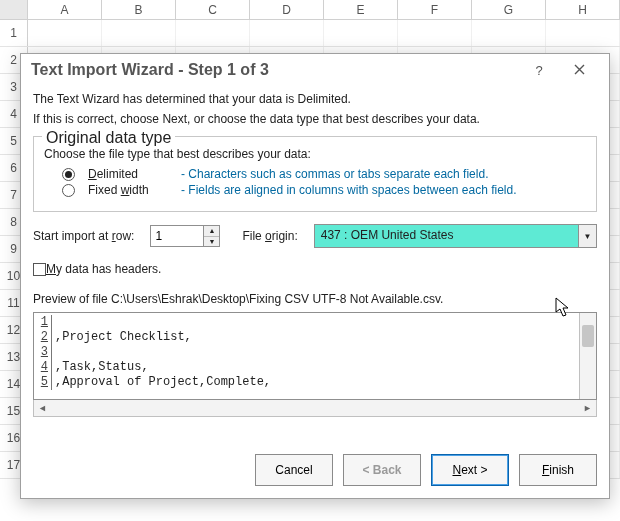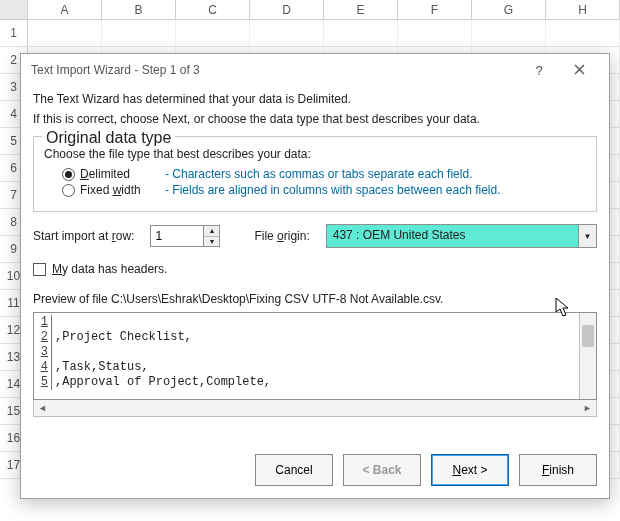--- a/index.html
+++ b/index.html
@@ -11,52 +11,52 @@
     .corner { width: 28px; border-right: 1px solid #d0d0d0; background: #e8e8e8; }
     .col-h { width: 74px; text-align: center; line-height: 20px; border-right: 1px solid #d0d0d0; color: #555; font-size: 12px; }
     .rows { }
     .row { display: flex; height: 27px; border-bottom: 1px solid #e4e4e4; }
     .row-h { width: 28px; text-align: center; line-height: 27px; border-right: 1px solid #d0d0d0; color: #555; font-size: 12px; background: #fff; }
     .cell { width: 74px; border-right: 1px solid #f0f0f0; }
 
     
     .dialog { position: absolute; left: 20px; top: 53px; width: 590px; height: 446px; background: #fff; border: 1px solid #9f9f9f; box-shadow: 0 4px 18px rgba(0,0,0,.25); display: flex; flex-direction: column; }
     .titlebar { display: flex; align-items: center; height: 32px; padding: 0 10px; color: #555; }
-    .titlebar .title { flex: 1; font-size: 12px; }
+    .titlebar .title { flex: 1; font-size: 16px; font-weight: bold; }
     .titlebar .tb-btn { width: 40px; text-align: center; font-size: 13px; color: #555; cursor: default; }
     .titlebar .tb-btn.close { font-size: 14px; }
 
     .body { padding: 6px 12px 0 12px; flex: 1; display: flex; flex-direction: column; }
     .intro1 { color: #222; margin-bottom: 6px; }
     .intro2 { color: #222; margin-bottom: 10px; }
 
     .group { border: 1px solid #c7c7c7; padding: 8px 10px 12px 10px; position: relative; margin-bottom: 12px; }
     .group-legend { position: absolute; top: -8px; left: 8px; background: #fff; padding: 0 4px; font-size: 16px; color: #222; }
     .group-sub { margin: 2px 0 6px 0; }
-    .opt-row { display: flex; align-items: center; margin: 2px 0 2px 18px; gap: 5px; }
+    .opt-row { display: flex; align-items: center; margin: 2px 0 2px 18px; gap: 13px; }
     .radio { width: 13px; height: 13px; border: 1px solid #555; border-radius: 50%; display: inline-flex; align-items: center; justify-content: center; background: #fff; }
     .radio.checked::after { content: ""; width: 7px; height: 7px; background: #222; border-radius: 50%; display: block; }
     .opt-label { min-width: 80px; }
     .opt-label .ak { text-decoration: underline; }
     .opt-desc { color: #0369a1; }
 
     .row-controls { display: flex; align-items: center; gap: 16px; margin-bottom: 14px; }
     .lbl { white-space: nowrap; }
     .lbl .ak { text-decoration: underline; }
     .spin { display: flex; align-items: stretch; border: 1px solid #8f8f8f; height: 22px; width: 70px; background: #fff; }
     .spin input { border: none; width: 52px; padding: 0 4px; outline: none; font: inherit; }
     .spin .arrows { width: 17px; border-left: 1px solid #8f8f8f; display: flex; flex-direction: column; }
     .spin .arrows div { flex: 1; display: flex; align-items: center; justify-content: center; font-size: 7px; line-height: 1; background: #efefef; border-bottom: 1px solid #bcbcbc; cursor: default; }
     .spin .arrows div:last-child { border-bottom: none; }
-    .file-origin-lbl { margin-left: 18px; }
+    .file-origin-lbl { margin-left: 6px; }
     .combo { flex: 1; display: flex; align-items: stretch; border: 1px solid #8f8f8f; height: 24px; background: #5eead4; }
     .combo .combo-val { flex: 1; padding: 0 6px; line-height: 20px; }
     .combo .combo-btn { width: 18px; border-left: 1px solid #8f8f8f; background: #efefef; display: flex; align-items: center; justify-content: center; font-size: 8px; cursor: default; }
 
-    .chk-row { display: flex; align-items: center; gap: 6px; margin-bottom: 16px; }
+    .chk-row { display: flex; align-items: center; margin-bottom: 16px; }
     .chk { width: 13px; height: 13px; border: 1px solid #555; background: #fff; display: inline-block; }
 
     .preview-label { margin-bottom: 6px; }
     .preview-box { position: relative; border: 1px solid #8f8f8f; height: 88px; background: #fff; display: flex; }
     .preview-inner { flex: 1; overflow: hidden; font-family: Consolas, "Courier New", monospace; font-size: 12px; line-height: 15px; padding: 2px 0 2px 2px; white-space: pre; }
     .pv-line { display: flex; }
     .pv-ln { width: 16px; text-align: right; padding-right: 3px; color: #444; border-right: 1px solid #777; margin-right: 3px; text-decoration: underline; }
     .vscroll { width: 17px; border-left: 1px solid #c0c0c0; background: #f3f3f3; position: relative; }
     .vscroll .thumb { position: absolute; left: 2px; right: 2px; top: 12px; height: 22px; background: #c6c6c6; border-radius: 2px; }
     .hscroll { height: 17px; border: 1px solid #c0c0c0; border-top: none; background: #f3f3f3; position: relative; display: flex; align-items: center; }

